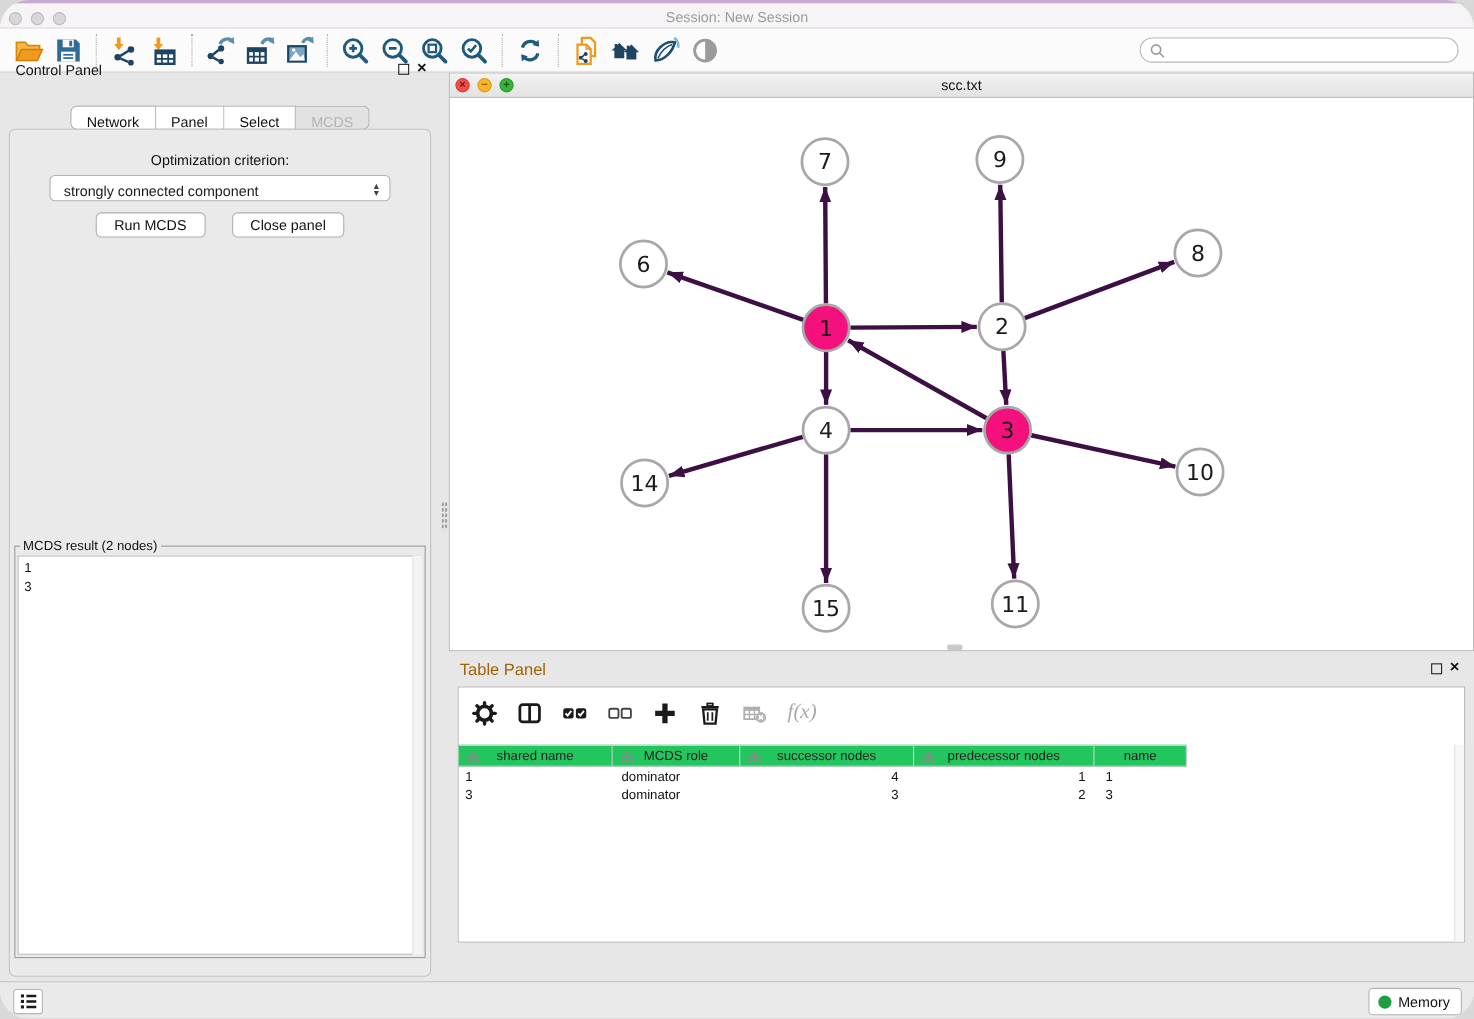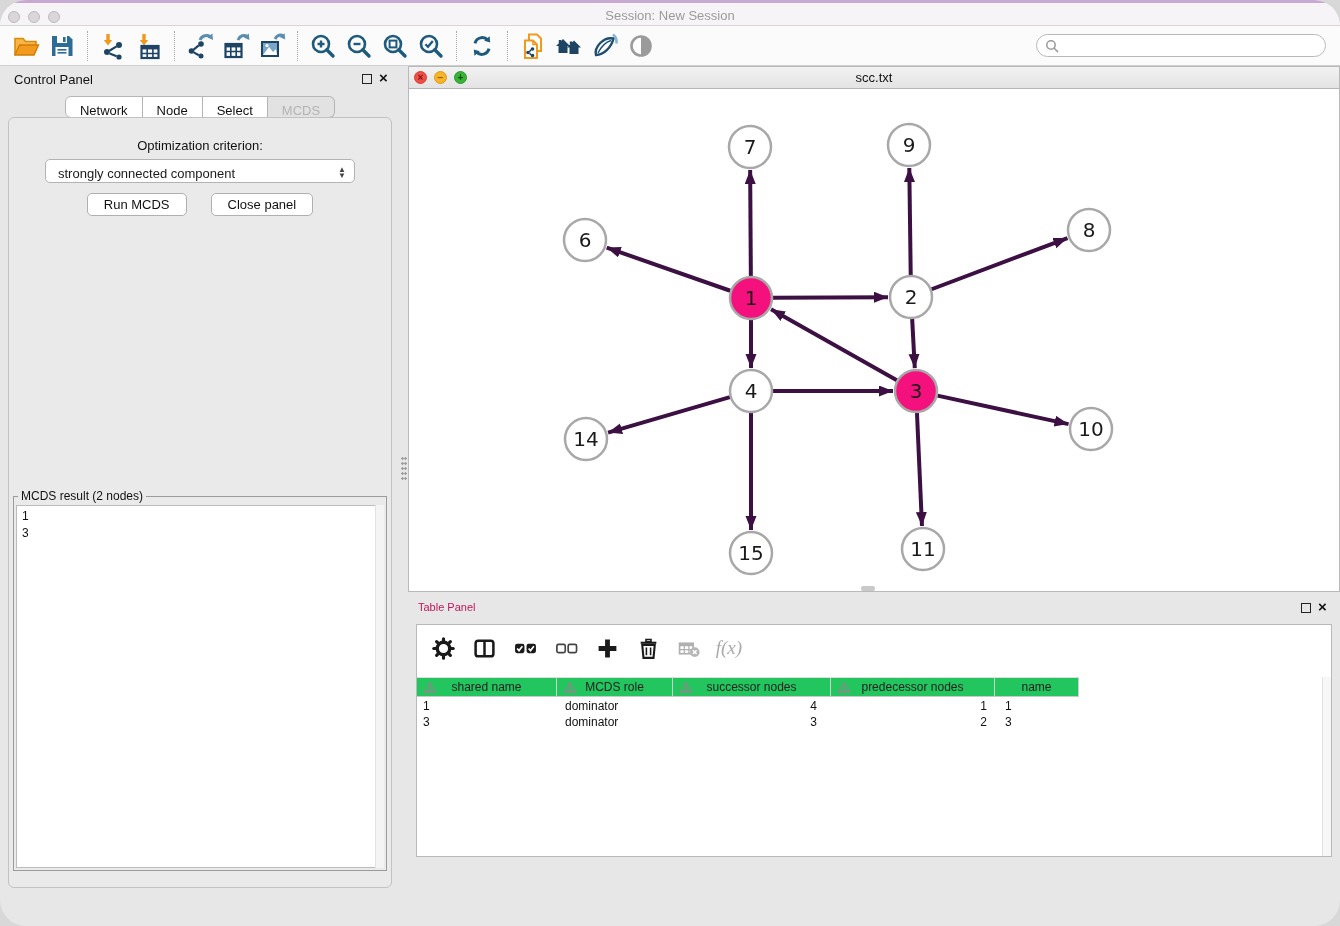--- a/index.html
+++ b/index.html
@@ -25,21 +25,21 @@
   }
   .tbtn { width:36px; height:34px; display:flex; align-items:center; justify-content:center; flex:0 0 auto; }
   .tbtn svg { display:block; }
   .tsep { width:1px; height:30px; border-left:1px dotted #a9a9a9; margin:0 7px; flex:0 0 auto; }
   .searchbox {
     margin-left:auto; margin-right:6px; width:290px; height:23px; background:#fff;
     border:1px solid #b9b9b9; border-radius:12px; display:flex; align-items:center; padding:0 8px;
   }
   .searchbox input { border:none; outline:none; flex:1; font-size:12px; font-family:"Liberation Sans",sans-serif; background:transparent; }
   
-  .cpanel-header { position:absolute; left:0; top:66px; width:400px; height:26px; }
+  .cpanel-header { position:absolute; left:0; top:50px; width:400px; height:26px; }
   .cpanel-header .ptitle { position:absolute; left:14px; top:6px; font-size:13px; color:#111; }
   .float-btn { position:absolute; top:8px; width:10px; height:10px; border:1.6px solid #222; background:transparent; cursor:default; }
   .close-btn { position:absolute; top:3px; font-size:15px; font-weight:bold; color:#111; cursor:default; }
   .ctabs { position:absolute; left:0; top:96px; width:400px; display:flex; justify-content:center; }
   .tab {
     height:22px; line-height:20px; padding:4px 14px; background:#fff; border:1px solid #b5b5b5;
     border-left:none; font-size:13px; color:#111; cursor:default;
   }
   .tab:first-child { border-left:1px solid #b5b5b5; border-radius:6px 0 0 6px; }
   .tab:last-child { border-radius:0 6px 6px 0; }
@@ -85,27 +85,27 @@
   .traffic { position:absolute; left:5px; top:4px; display:flex; gap:7px; }
   .tl { width:13px; height:13px; border-radius:50%; font-size:10px; font-weight:bold; line-height:12px; text-align:center; cursor:default; }
   .tl.red { background:#ef4e47; border:1px solid #d83b34; color:#7c150f; }
   .tl.yellow { background:#f7b32a; border:1px solid #dd9c12; color:#8a5d00; }
   .tl.green { background:#3ab23a; border:1px solid #2a9a2a; color:#0c5c0c; }
   .wtitle .wname { position:absolute; left:0; right:0; top:3px; text-align:center; font-size:13px; color:#111; }
   .canvas { position:absolute; left:0; top:22px; width:930px; height:502px; background:#fff; }
   .hscroll-handle { position:absolute; left:452px; top:497px; width:14px; height:5px; background:#c9c9c9; border-radius:2px; }
   
   .tpanel-header { position:absolute; left:408px; top:596px; width:932px; height:26px; }
-  .tpanel-header .ptitle { position:absolute; left:10px; top:5px; font-size:11px; color:#be185d; }
+  .tpanel-header .ptitle { position:absolute; left:10px; top:5px; font-size:15px; color:#a16207; }
   .tbody {
     position:absolute; left:416px; top:624px; width:916px; height:233px;
     background:#fff; border:1px solid #b9b9b9;
   }
   .ttoolbar { position:absolute; left:0; top:0; width:100%; height:46px; display:flex; align-items:center; padding-left:12px; gap:15px; }
-  .ttbtn { width:26px; height:26px; display:flex; align-items:center; justify-content:flex-end; }
+  .ttbtn { width:26px; height:26px; display:flex; align-items:center; justify-content:flex-start; }
   .fx-label { font-family:"Liberation Serif", serif; font-style:italic; color:#aaa; font-size:19px; }
   .thead { position:absolute; left:0; top:52px; height:20px; display:flex; }
   .th {
     background:#22c55e; border-right:1px solid #cfcfcf; border-top:1px solid #dedede; border-bottom:1px solid #c9c9c9;
     font-size:12px; color:#222; display:flex; align-items:center; justify-content:center; position:relative; cursor:default;
   }
   .th .tree { position:absolute; left:7px; top:4px; }
   .trows { position:absolute; left:0; top:73px; width:100%; }
   .trow { display:flex; height:16px; line-height:16px; font-size:12px; color:#111; }
   .td { overflow:hidden; white-space:nowrap; }
@@ -283,21 +283,21 @@
     </div>
   </div>
 
   <div class="cpanel-header">
     <span class="ptitle">Control Panel</span>
     <span class="float-btn" style="left:362px;"></span>
     <span class="close-btn" style="left:379px;">×</span>
   </div>
   <div class="ctabs" id="control-tabs">
       <div class="tab">Network</div>
-      <div class="tab">Node</div>
+      <div class="tab">Panel</div>
       <div class="tab">Select</div>
       <div class="tab selected">MCDS</div>
     </div>
   <div class="cbody">
     <div class="opt-label">Optimization criterion:</div>
     <div class="dropdown">
       <span class="dval">strongly connected component</span>
       <span class="stepper">
           <span>▲</span>
           <span>▼</span>
@@ -526,14 +526,34 @@
           <div class="td" style="width: 140px; text-align: left; padding-left: 6px;">3</div>
           <div class="td" style="width: 116px; text-align: left; padding-left: 8px;">dominator</div>
           <div class="td" style="width: 158px; text-align: right; padding-right: 14px;">3</div>
           <div class="td" style="width: 164px; text-align: right; padding-right: 8px;">2</div>
           <div class="td" style="width: 84px; text-align: left; padding-left: 10px;">3</div>
         </div>
       </div>
     <div class="tscroll"></div>
   </div>
 
+  <div class="statusbar">
+    <div class="status-left-btn">
+      <svg width="18" height="17" viewBox="0 0 18 17">
+          <g fill="#1a1a1a">
+            <rect x="2" y="2" width="2.8" height="2.8"></rect>
+            <rect x="2" y="7" width="2.8" height="2.8"></rect>
+            <rect x="2" y="12" width="2.8" height="2.8"></rect>
+          </g>
+          <g stroke="#1a1a1a" stroke-width="2.2">
+            <path d="M7 3.4 H16"></path>
+            <path d="M7 8.4 H16"></path>
+            <path d="M7 13.4 H16"></path>
+          </g>
+        </svg>
+    </div>
+    <div class="memory-btn">
+      <span class="memory-dot" id="memory-dot" style="background: rgb(29, 158, 67);"></span>
+      <span>Memory</span>
+    </div>
+  </div>
 
 </div>
 
 </body></html>

